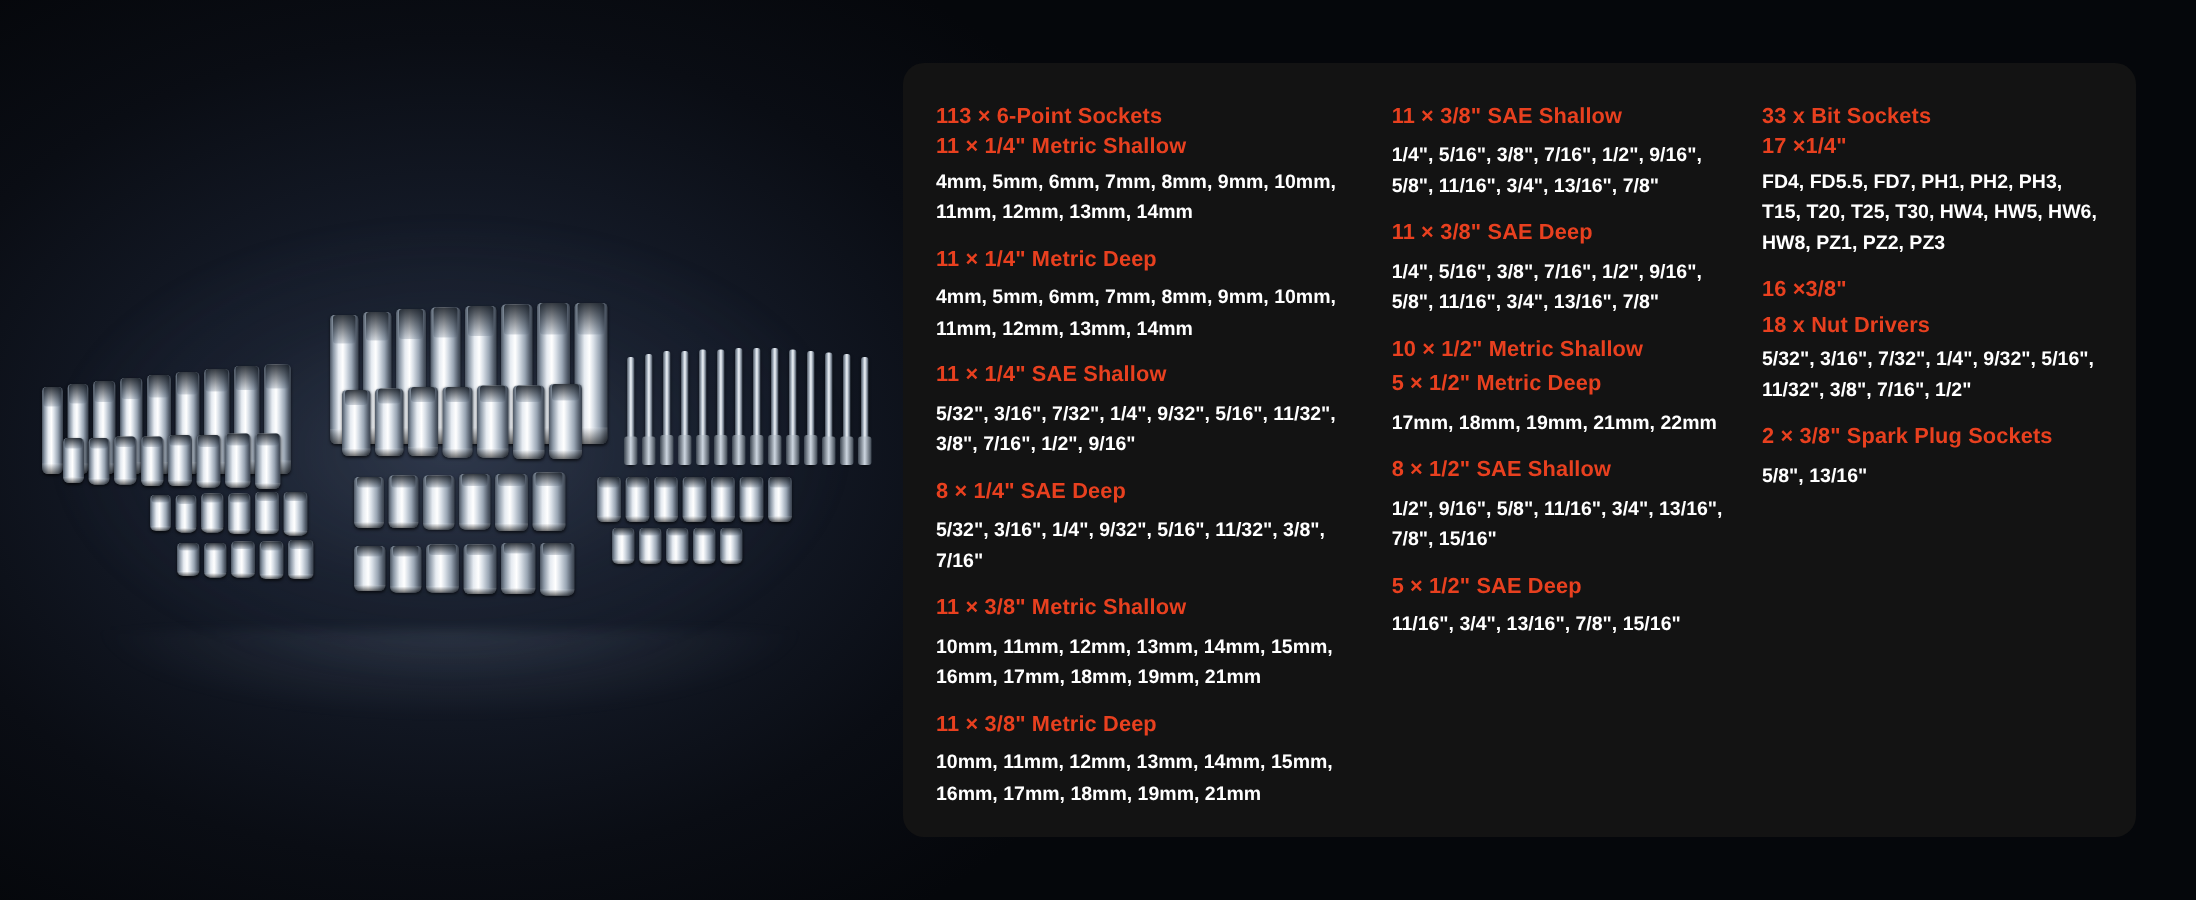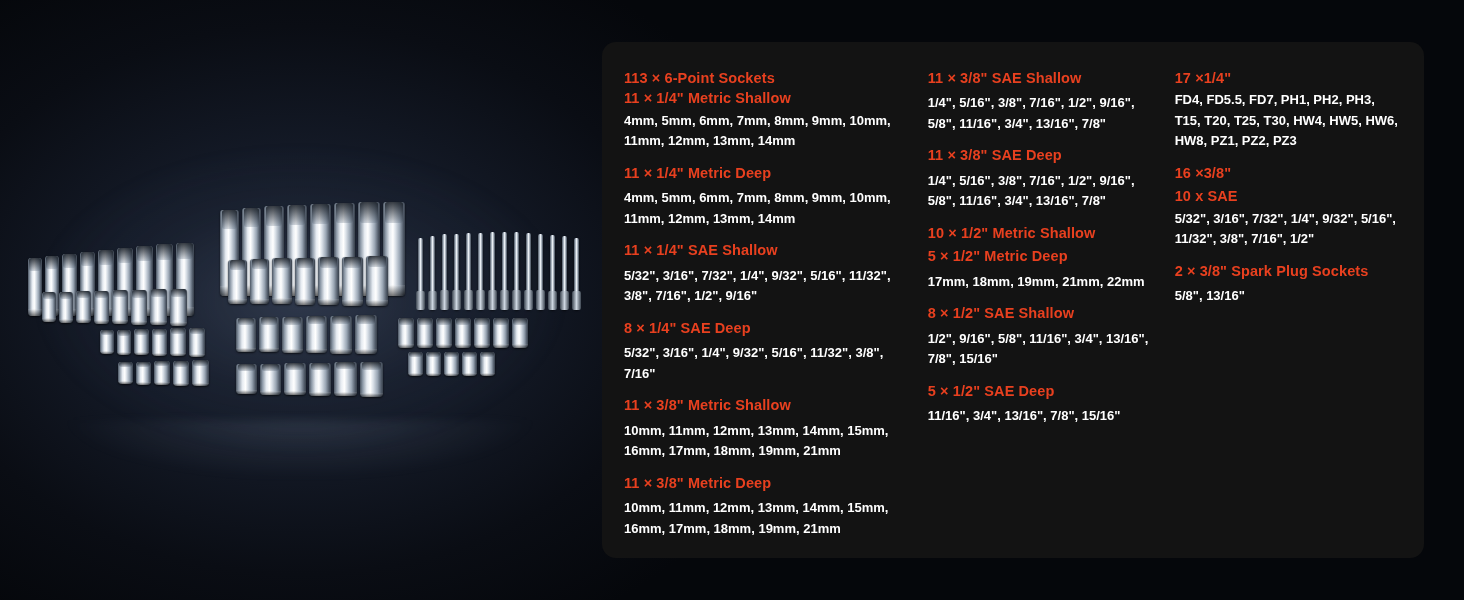--- a/index.html
+++ b/index.html
@@ -283,26 +283,27 @@
         <div class="vals">17mm, 18mm, 19mm, 21mm, 22mm</div>
 
         <div class="hdr">8 × 1/2" SAE Shallow</div>
         <div class="vals">1/2", 9/16", 5/8", 11/16", 3/4", 13/16", 7/8", 15/16"</div>
 
         <div class="hdr">5 × 1/2" SAE Deep</div>
         <div class="vals last">11/16", 3/4", 13/16", 7/8", 15/16"</div>
       </div>
 
       <div class="col col-3">
+        <div class="hdr tight">33 x Bit Sockets</div>
         <div class="hdr tight">17 ×1/4"</div>
         <div class="vals">FD4, FD5.5, FD7, PH1, PH2, PH3, T15, T20, T25, T30, HW4, HW5, HW6, HW8, PZ1, PZ2, PZ3</div>
 
         <div class="hdr">16 ×3/8"</div>
 
-        <div class="hdr tight">10 x SAE</div>
+        <div class="hdr tight">18 x Nut Drivers</div>
         <div class="vals">5/32", 3/16", 7/32", 1/4", 9/32", 5/16", 11/32", 3/8", 7/16", 1/2"</div>
 
 
         <div class="hdr">2 × 3/8" Spark Plug Sockets</div>
         <div class="vals last">5/8", 13/16"</div>
       </div>
 
     </div>
   </div>
 </div>

